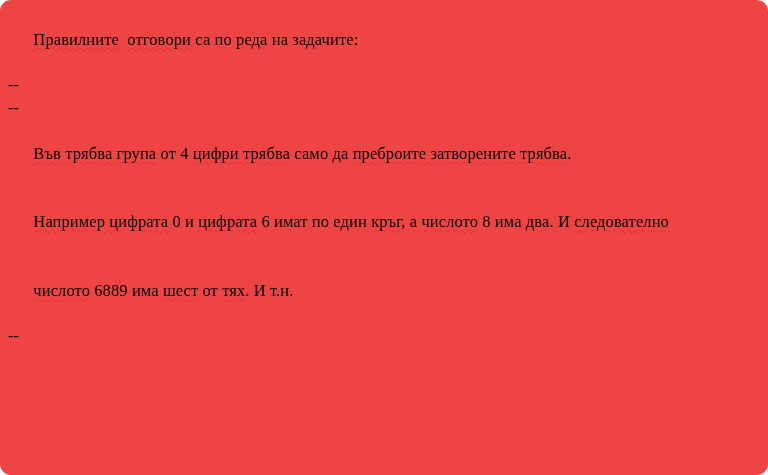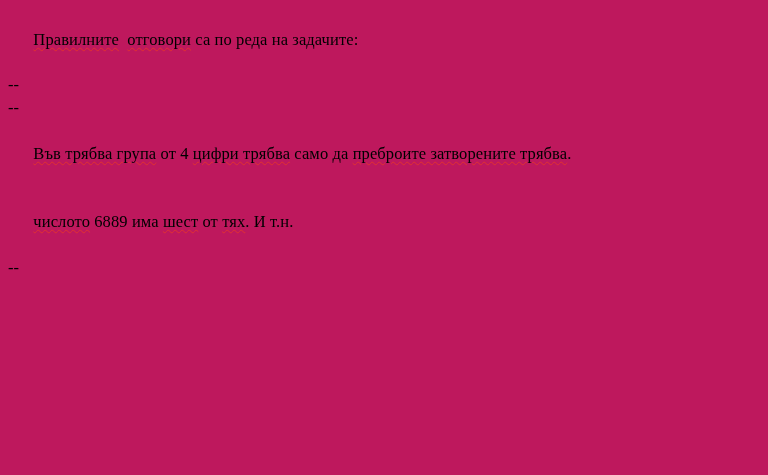--- a/index.html
+++ b/index.html
@@ -4,24 +4,25 @@
 <style>
   html, body {
     margin: 0;
     padding: 0;
     background: #ffffff;
   }
   #page {
     position: relative;
     width: 768px;
     height: 475px;
-    background: #be185d;
+    background: #ef4444;
     overflow: hidden;
     font-family: "Liberation Serif", "DejaVu Serif", serif;
     color: #000000;
+    border-radius: 11px;
   }
   .doc {
     position: absolute;
     left: 8px;
     top: 6px;
     width: 752px;
   }
   .line {
     font-size: 16.5px;
     line-height: 22.8px;
@@ -56,20 +57,23 @@
     <div class="line dashes">--</div>
 
 
     <div class="line dashes">--</div>
 
 
     <div class="line">
       <span class="sp">Във трябва група</span> от 4 <span class="sp">цифри трябва</span> само да <span class="sp">преброите затворените трябва</span>.
     </div>
 
+    <div class="line">
+      <span class="sp">Например цифрата</span> 0 и <span class="sp">цифрата</span> 6 имат по един <span class="sp">кръг</span>, а <span class="sp">числото</span> 8 има два. И <span class="sp">следователно</span>
+    </div>
 
     <div class="line">
       <span class="sp">числото</span> 6889 има <span class="sp">шест</span> от <span class="sp">тях</span>. И т.н.
     </div>
 
     <div class="line dashes">--</div>
 
   </div>
 </div>
 

